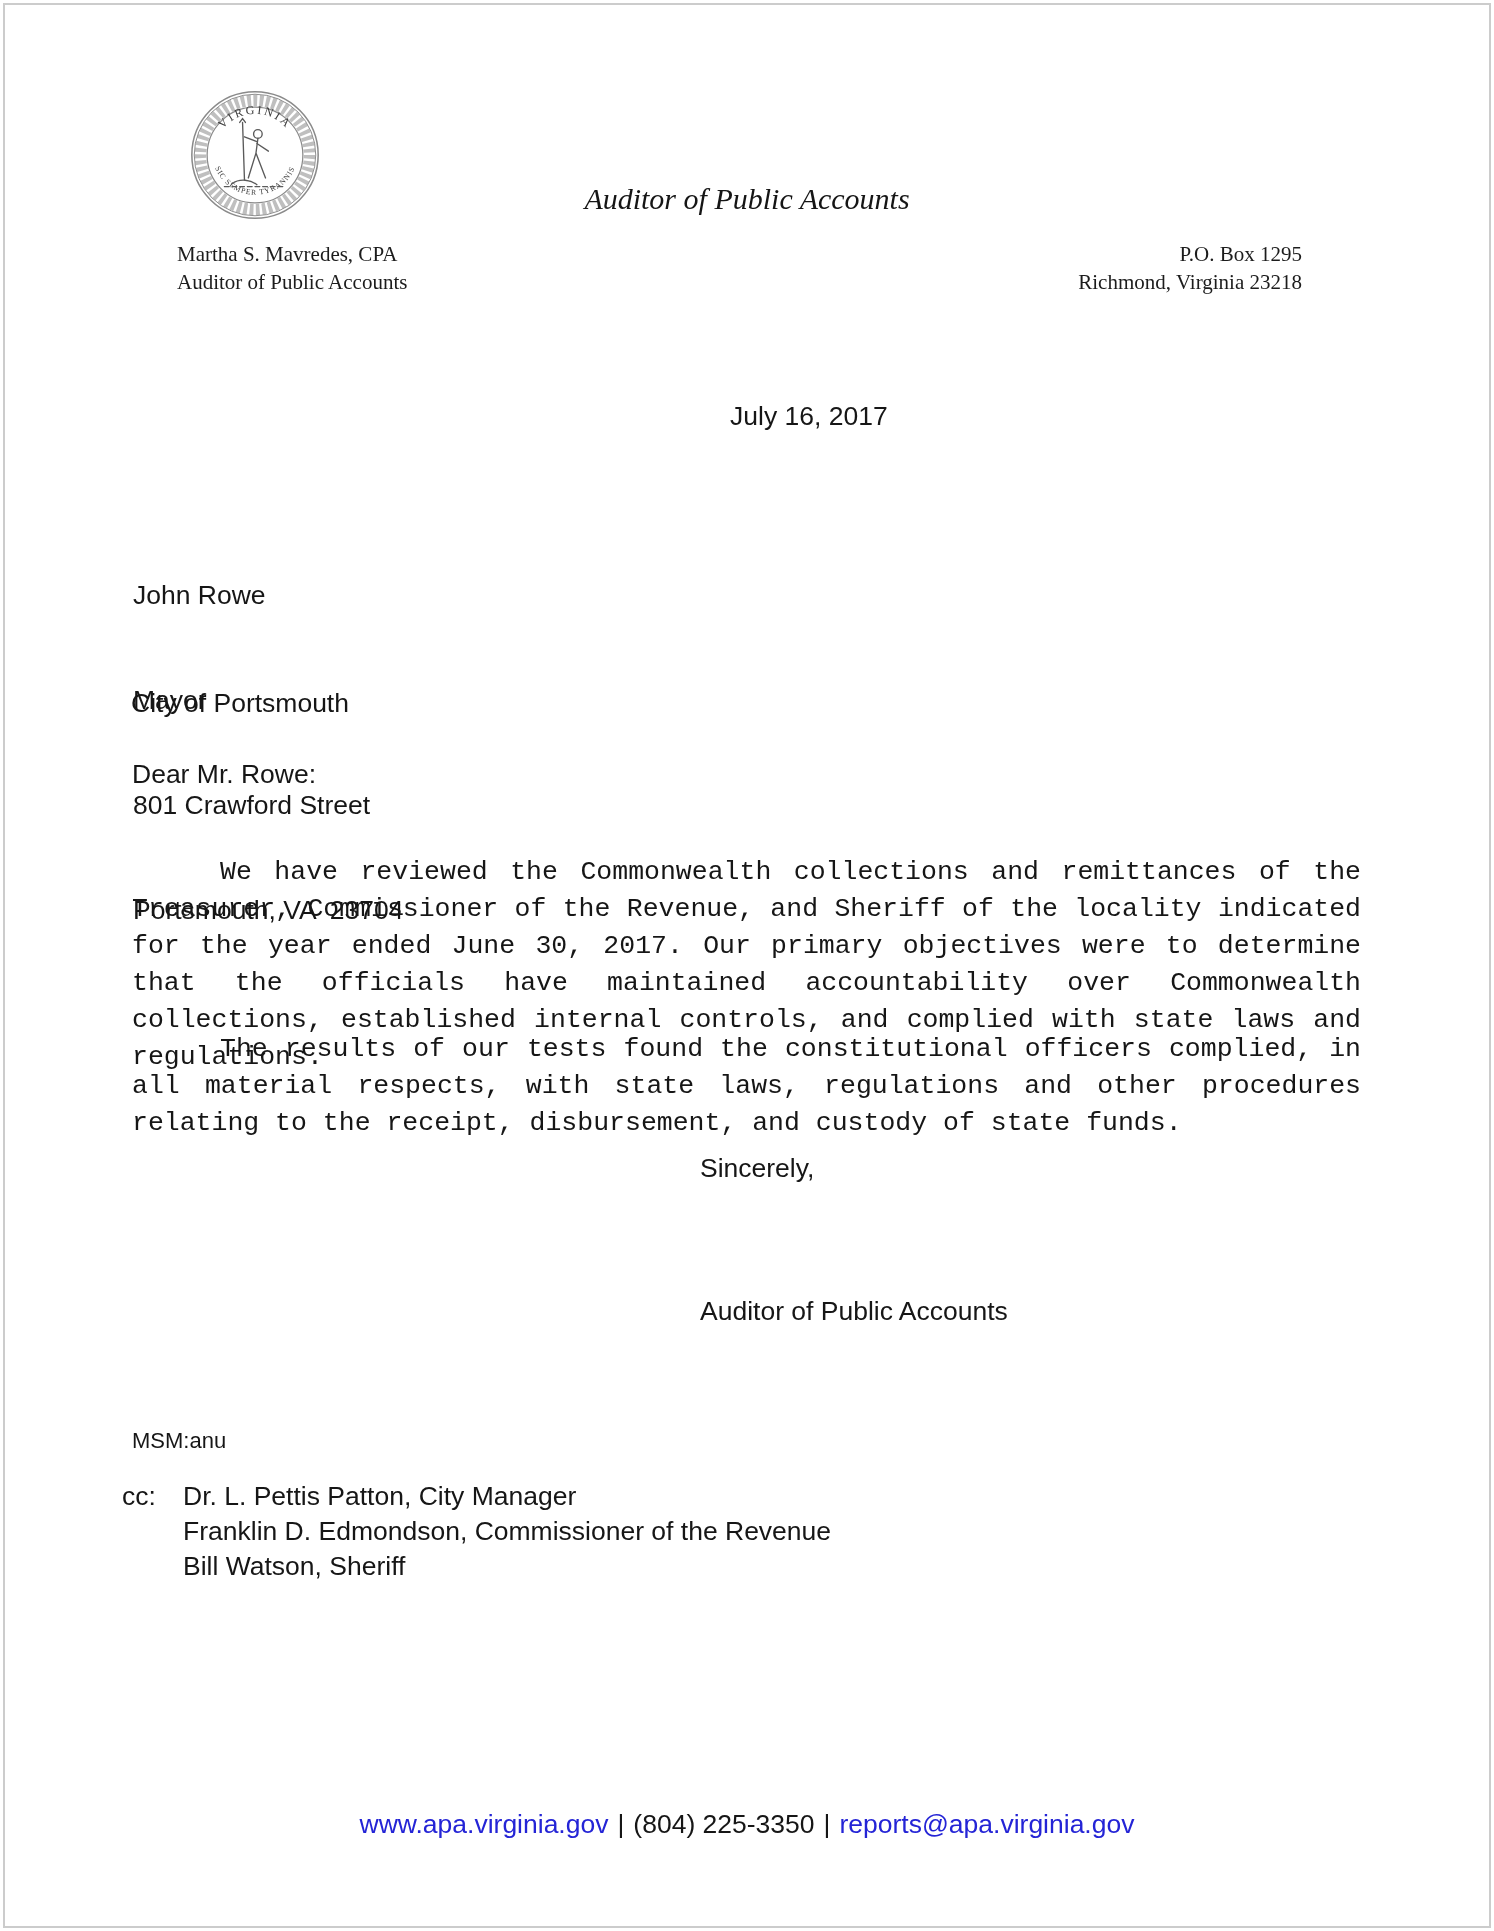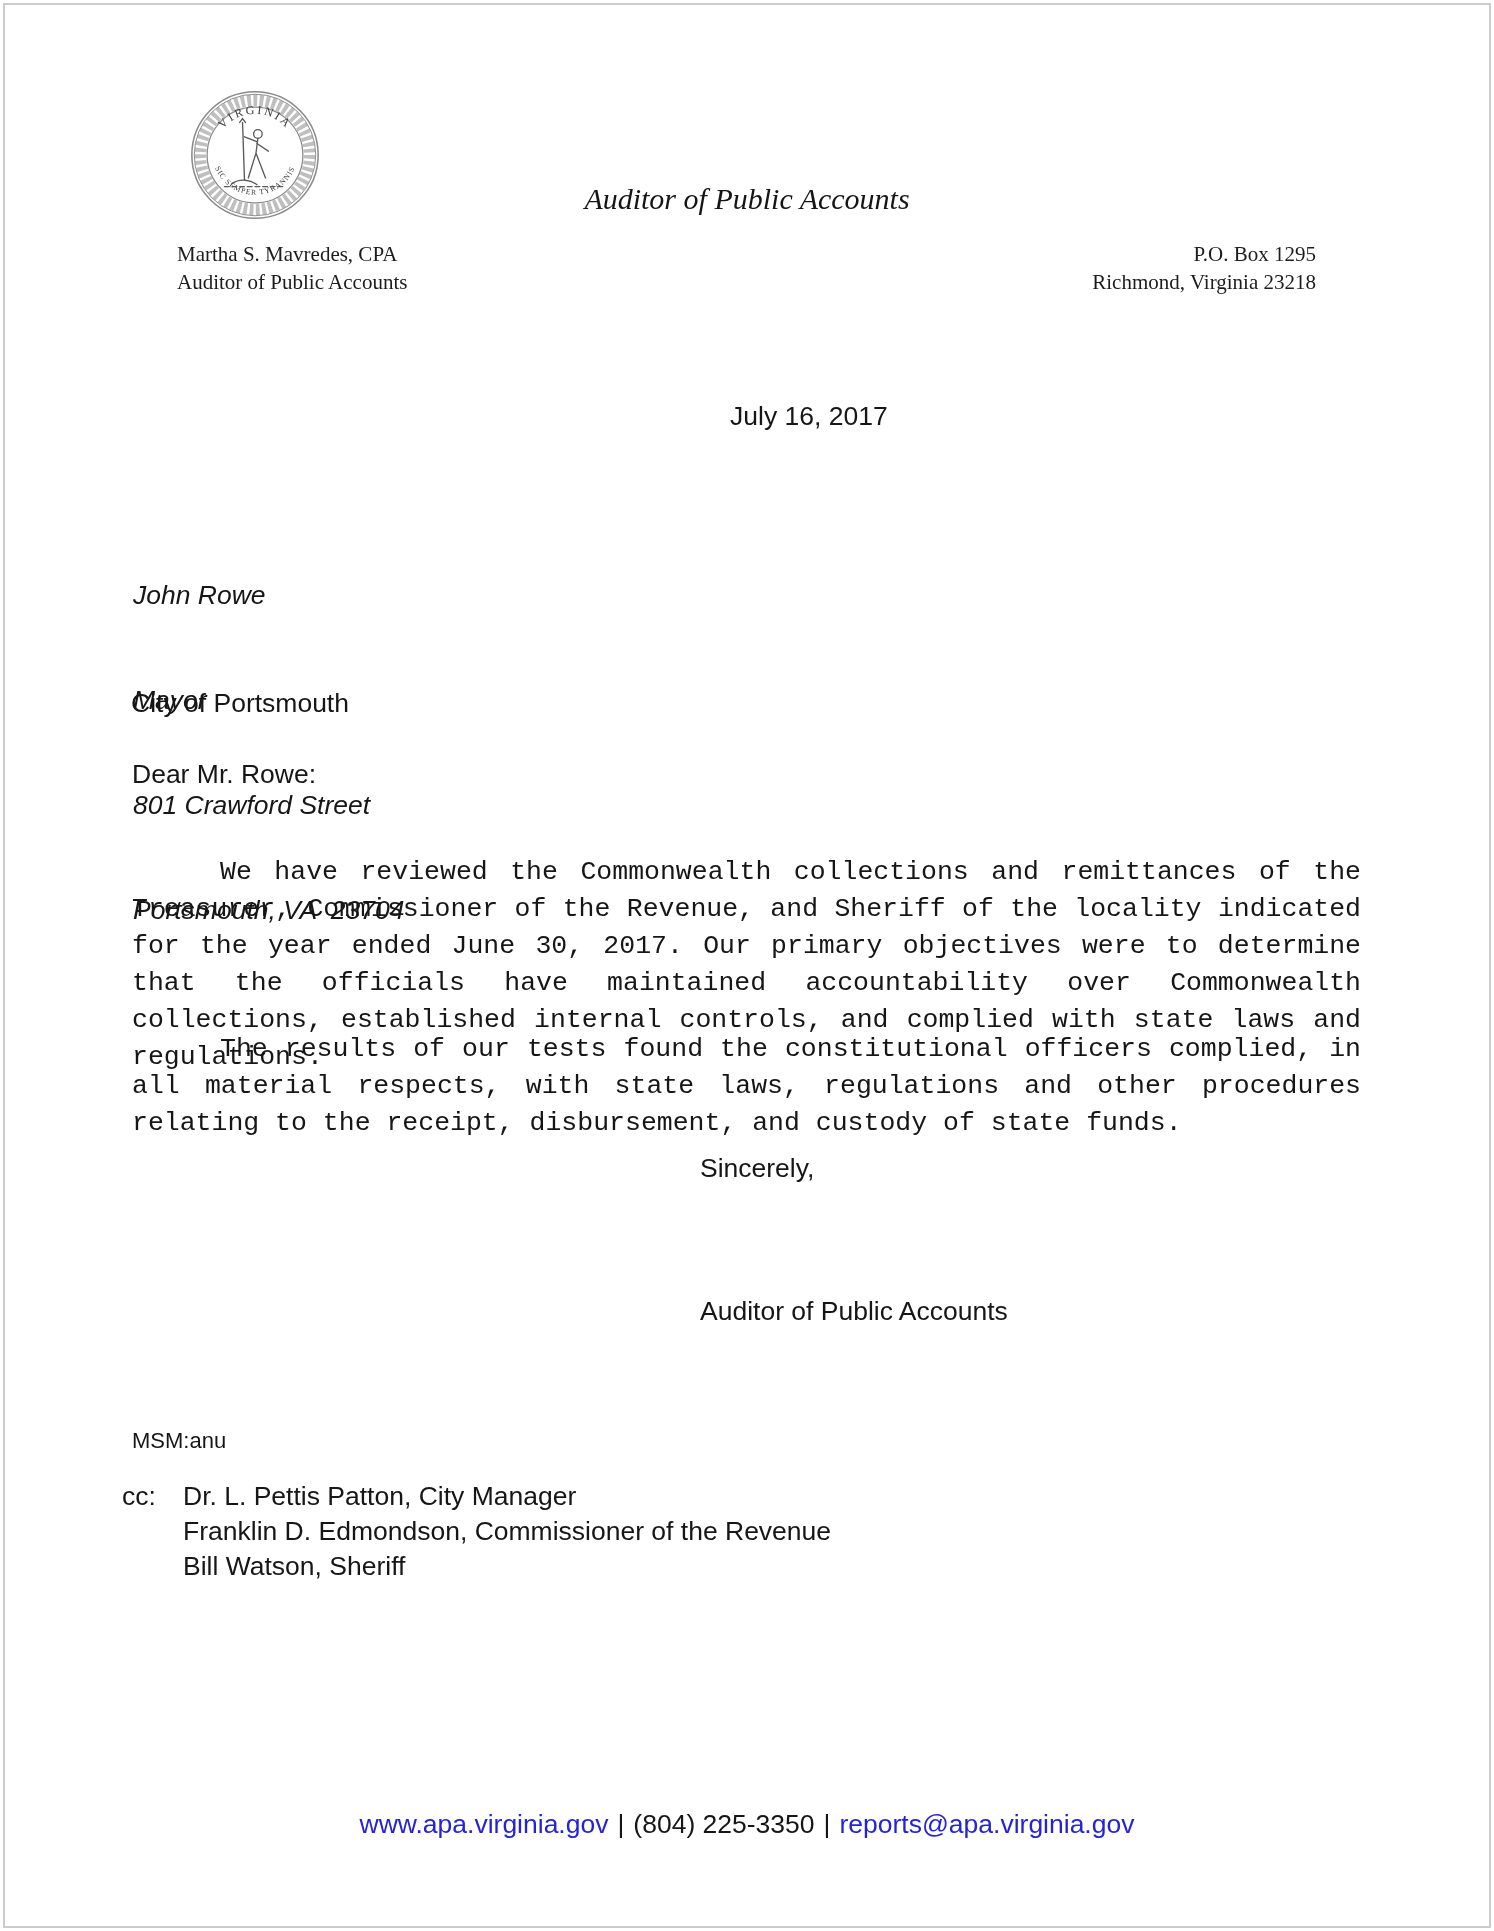--- a/index.html
+++ b/index.html
@@ -49,41 +49,40 @@
   .contact-left {
     position: absolute;
     left: 177px; top: 240px;
     font-family: "Liberation Serif", serif;
     font-size: 21px;
     line-height: 28px;
     color: #1c1c1c;
   }
   .contact-right {
     position: absolute;
-    right: 178px; top: 240px;
+    right: 192px; top: 240px;
     text-align: right;
     font-family: "Liberation Serif", serif;
     font-size: 21px;
     line-height: 28px;
     color: #1c1c1c;
     margin-left: 40px;
   }
   
   .date-line {
     position: absolute;
     left: 730px; top: 401px;
     font-size: 26.5px;
   }
   .recipient {
     position: absolute;
     left: 133px; top: 508px;
     font-size: 26.5px;
     line-height: 35px;
     white-space: pre-wrap;
-    font-style: italic;
   }
   .locality {
     position: absolute;
     left: 131px; top: 688px;
     font-size: 26.5px;
   }
   .salutation {
     position: absolute;
     left: 132px; top: 759px;
     font-size: 26.5px;

